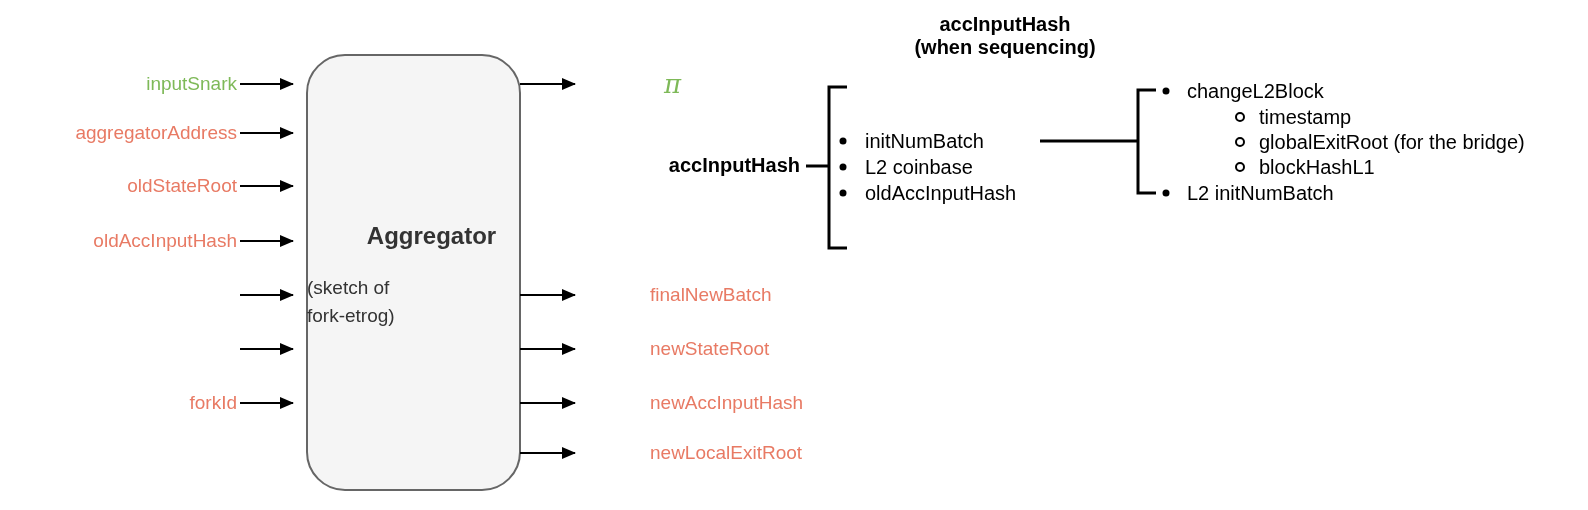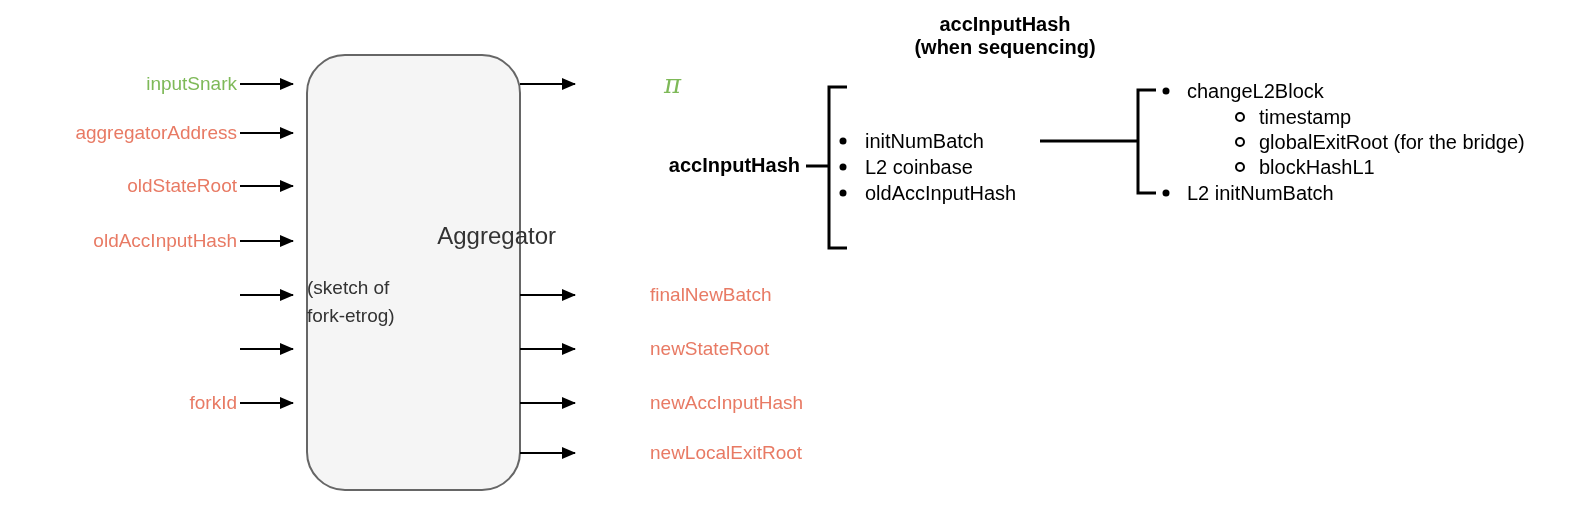--- a/index.html
+++ b/index.html
@@ -25,21 +25,21 @@
   
   .lbl { position: absolute; font-size: 19px; height: 22px; line-height: 22px; white-space: nowrap; padding-left: 48px; }
   .in  { left: 0; width: 237px; text-align: right; }
   .out { left: 602px; }
   .red   { color: var(--label-red, #e87a64); }
   .green { color: var(--label-green, #7eb958); }
   .pi { font-family: "DejaVu Serif", serif; font-style: italic; font-size: 26px; height: 32px; line-height: 32px; }
 
   .box-title {
     position: absolute; left: 307px; top: 222px; width: 249px;
-    text-align: right; font-size: 24px; font-weight: normal;
+    text-align: center; font-size: 24px; font-weight: bold;
     color: var(--box-text, #333333);
   }
   .box-sub {
     position: absolute; left: 307px; top: 274px; width: 213px;
     text-align: left; font-size: 19px; line-height: 28px;
     color: var(--box-text, #333333); white-space: pre-line;
   }
 
   .tree-heading {
     position: absolute; left: 840px; top: 13px; width: 330px;

